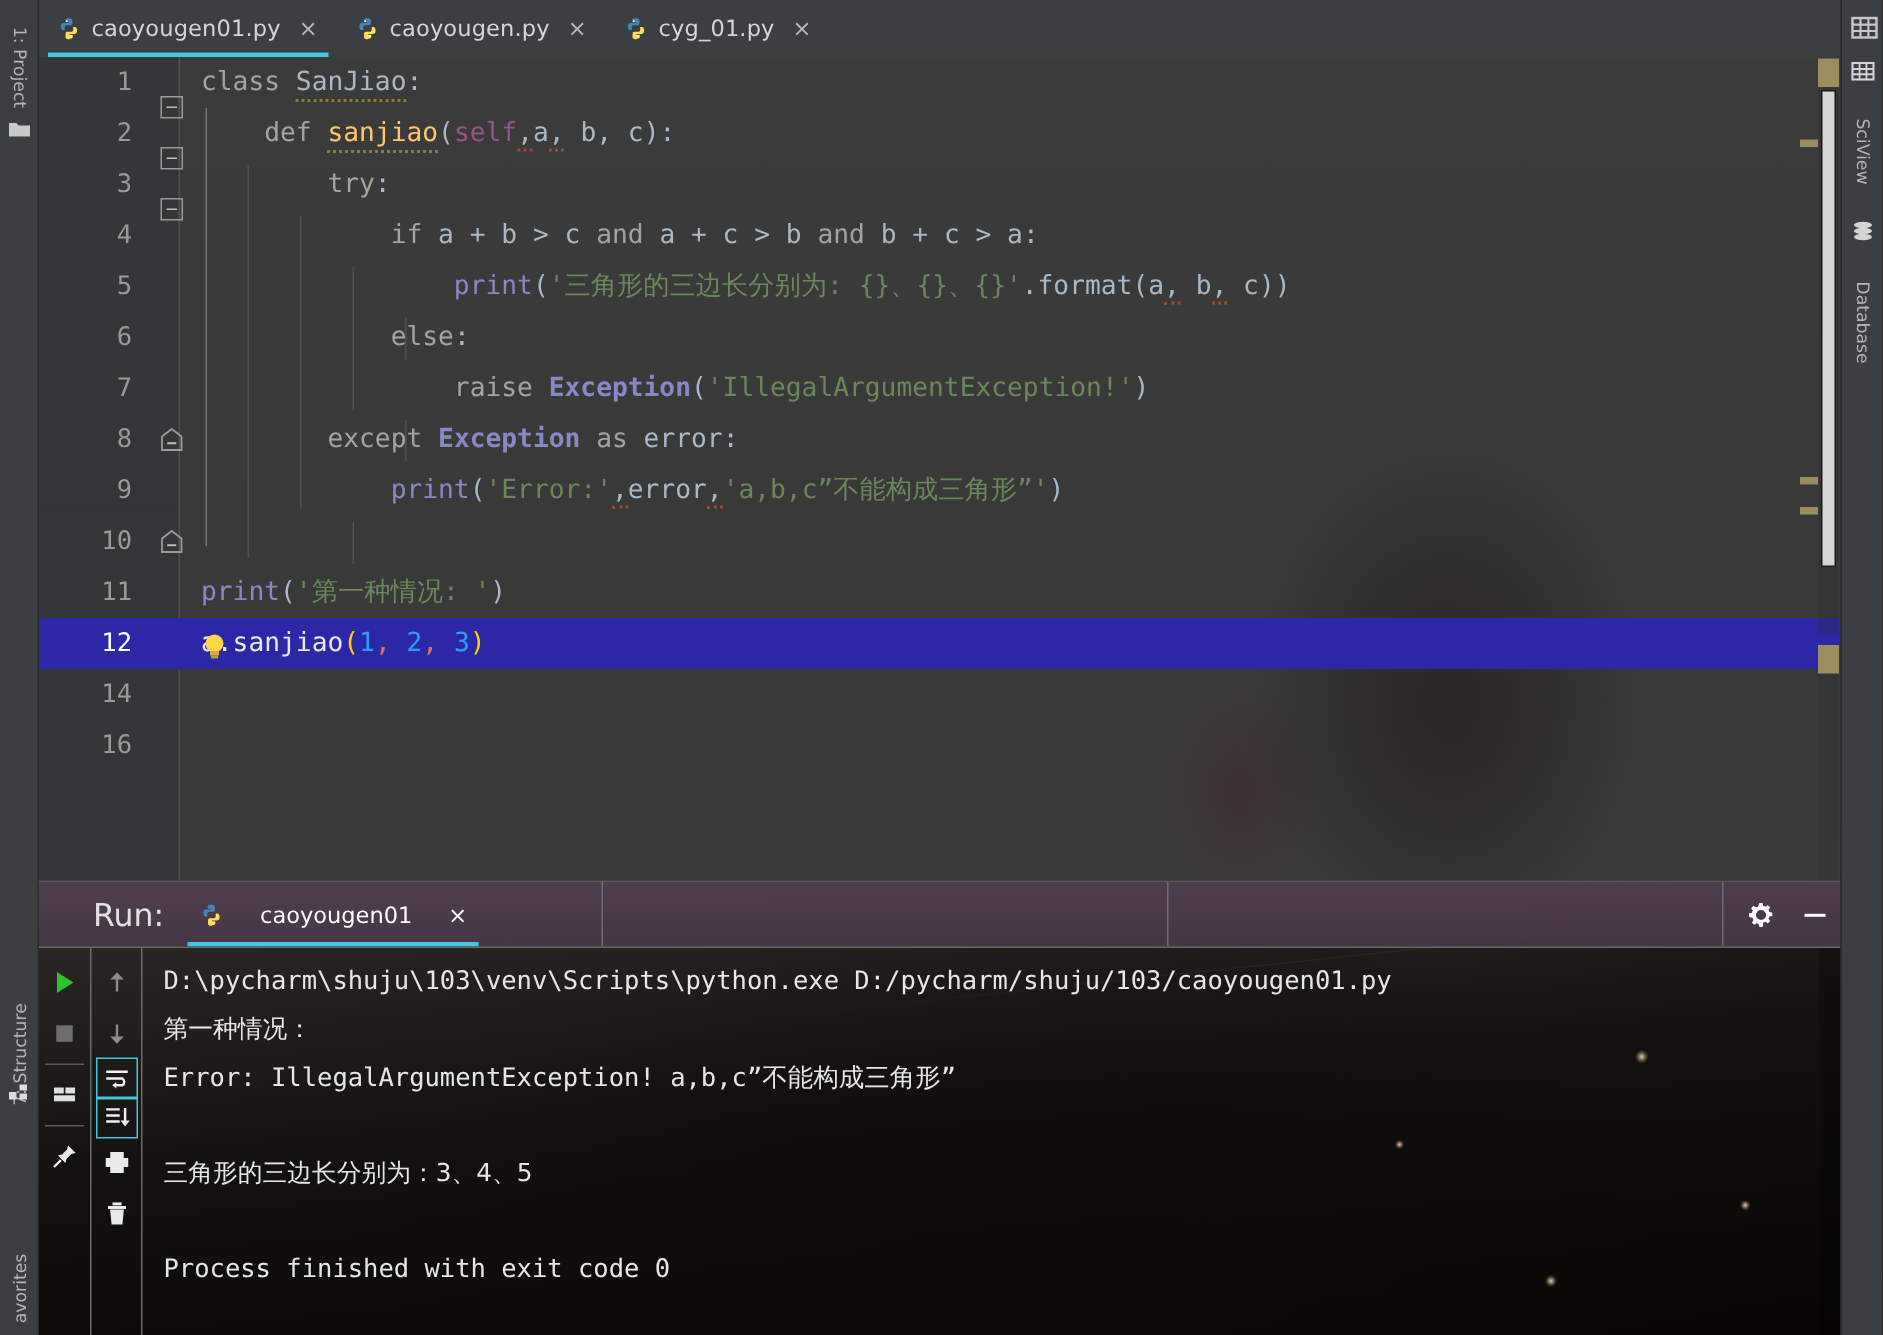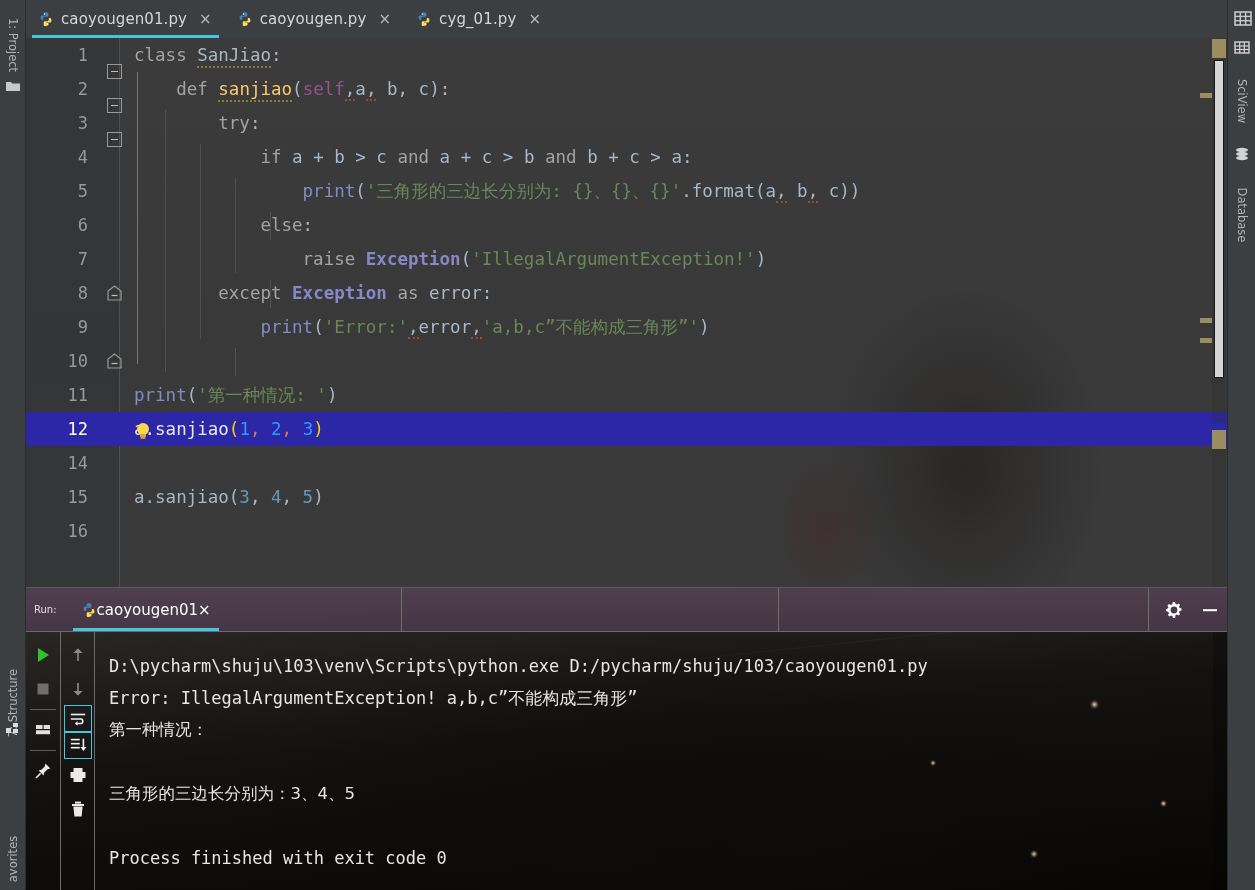--- a/index.html
+++ b/index.html
@@ -209,24 +209,24 @@
   }
   .run-header {
     position: absolute; left: 0; top: 0; right: 0; height: 45px;
     background: linear-gradient(180deg, rgba(82,64,82,0.92) 0%, rgba(72,56,73,0.92) 100%);
     border-top: 1px solid #5a5a5a;
     border-bottom: 1px solid #6b6b6b;
     display: flex; align-items: center;
     overflow: hidden;
   }
   .run-label {
-    color: #e2e2e2; font-size: 10px; padding: 0 12px 0 8px;
+    color: #e2e2e2; font-size: 21px; padding: 0 12px 0 8px; margin-left: 28px;
   }
   .run-tab {
-    position: relative; display: flex; align-items: center; gap: 0;
+    position: relative; display: flex; align-items: center; gap: 24px;
     height: 100%; padding: 0 12px;
     color: #ffffff; font-size: 15px;
   }
   .run-tab::after {
     content: ""; position: absolute; left: 4px; right: 4px; bottom: 0;
     height: 3px; background: #45c5de;
   }
   .hdr-div {
     position: absolute; top: 0; bottom: 0; width: 1px; background: #6e6e6e;
   }
@@ -252,21 +252,21 @@
   }
   .tb-btn.sel { outline: 1px solid #45c5de; width: 26px; height: 26px; }
   .tb-sep { width: 26px; height: 1px; background: #5c5c5c; margin: 3px 0; }
 
   .console {
     position: absolute; left: 68px; top: 0; right: 14px; bottom: 0;
     border-left: 1px solid #6a6a6a;
     font-family: "DejaVu Sans Mono", monospace;
     font-size: 17px;
     color: #e6e6e6;
-    padding: 18px 0 0 14px;
+    padding: 6px 0 0 14px;
     overflow: hidden;
   }
   .cline { height: 32px; display: flex; align-items: center; white-space: pre; }
   .cline.cn { font-family: "DejaVu Sans", "Liberation Sans", sans-serif; font-size: 16.5px; }
   .run-scroll {
     position: absolute; right: 0; top: 0; width: 14px; bottom: 0;
     background: rgba(0,0,0,0.25);
   }
 
   svg { display: block; }
@@ -482,25 +482,20 @@
         <span class="fold"></span>
         <span class="codetext"><span class="punc">a.sanjiao</span><span class="brk">(</span><span class="num">1</span><span class="punc" style="color:#e0744a">,</span><span class="num"> 2</span><span class="punc" style="color:#e0744a">,</span><span class="num"> 3</span><span class="brk">)</span></span>
       </div>
 
 
       <div class="line">
         <span class="lnum">14</span>
         <span class="fold"></span>
       </div>
 
-      <div class="line">
-        <span class="lnum">15</span>
-        <span class="fold"></span>
-        <span class="codetext"><span class="punc">a.sanjiao(</span><span class="num">3</span><span class="punc">,</span><span class="num"> 4</span><span class="punc">,</span><span class="num"> 5</span><span class="punc">)</span></span>
-      </div>
 
       <div class="line">
         <span class="lnum">16</span>
         <span class="fold"></span>
         <span class="codetext"></span>
       </div>
     </div>
 
     <div class="bulb">
       <svg viewBox="0 0 18 20" width="18" height="20">
@@ -628,22 +623,22 @@
               <rect x="6" y="1.6" width="6" height="2" fill="#eaeaea"></rect>
               <rect x="3" y="4" width="12" height="2" fill="#eaeaea"></rect>
               <path d="M4.4 6.4 H13.6 L12.6 16.4 H5.4 Z" fill="#eaeaea"></path>
             </svg>
           </div>
         </div>
       </div>
 
       <div class="console">
         <div class="cline">D:\pycharm\shuju\103\venv\Scripts\python.exe D:/pycharm/shuju/103/caoyougen01.py</div>
+        <div class="cline cn">第一种情况：</div>
         <div class="cline">Error: IllegalArgumentException! a,b,c”不能构成三角形”</div>
-        <div class="cline cn">第一种情况：</div>
         <div class="cline"></div>
         <div class="cline cn">三角形的三边长分别为：3、4、5</div>
         <div class="cline"></div>
         <div class="cline">Process finished with exit code 0</div>
       </div>
 
       <div class="run-scroll"></div>
     </div>
   </div>
 

